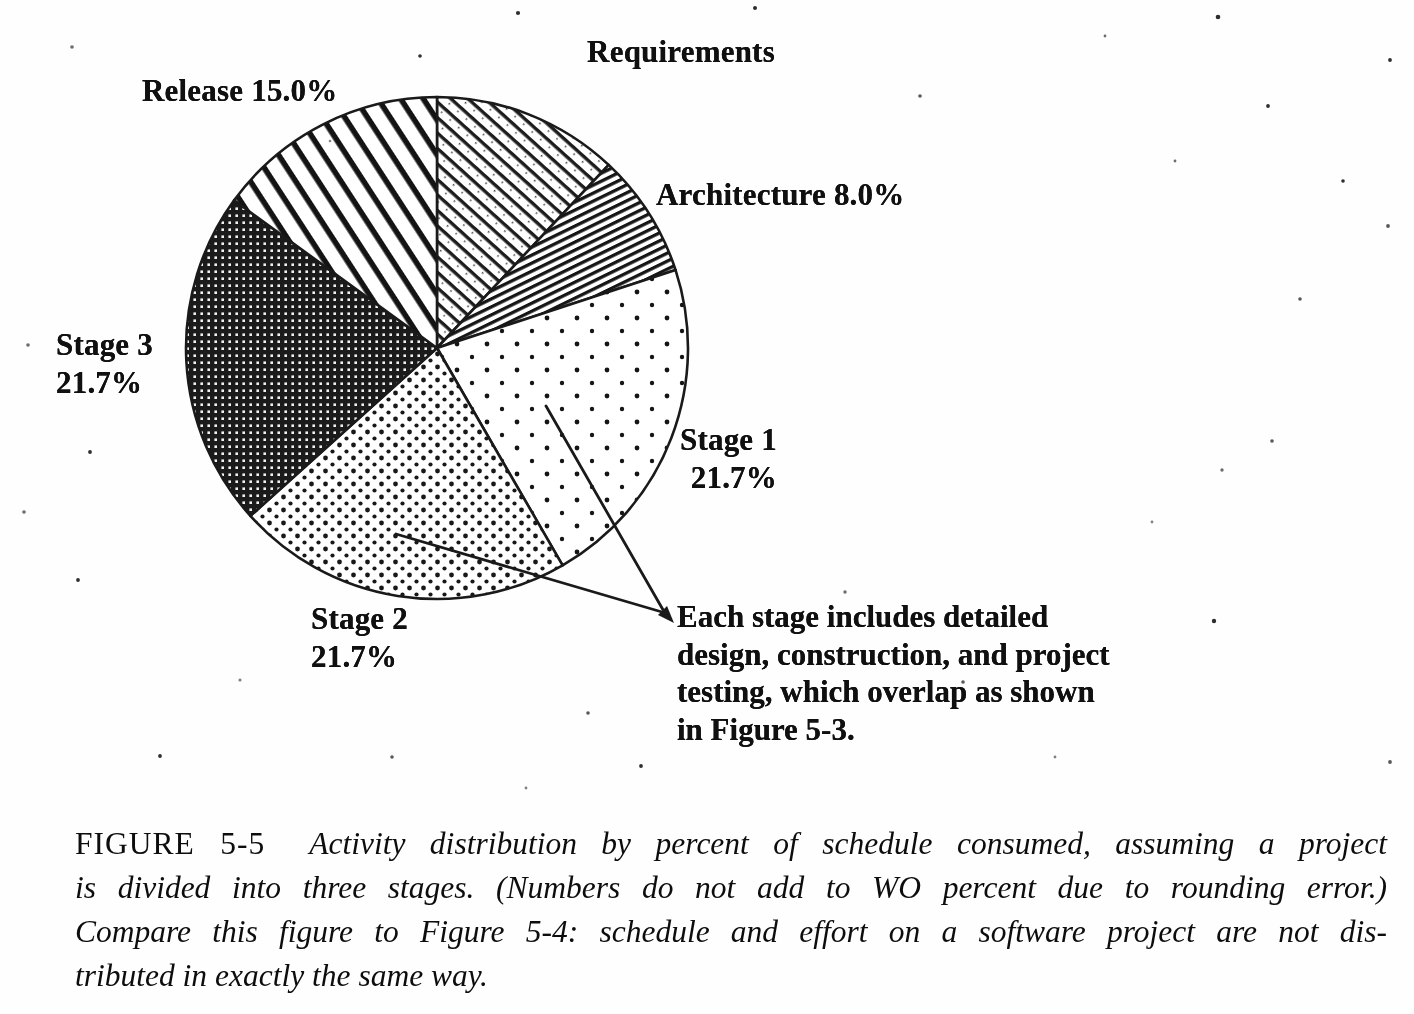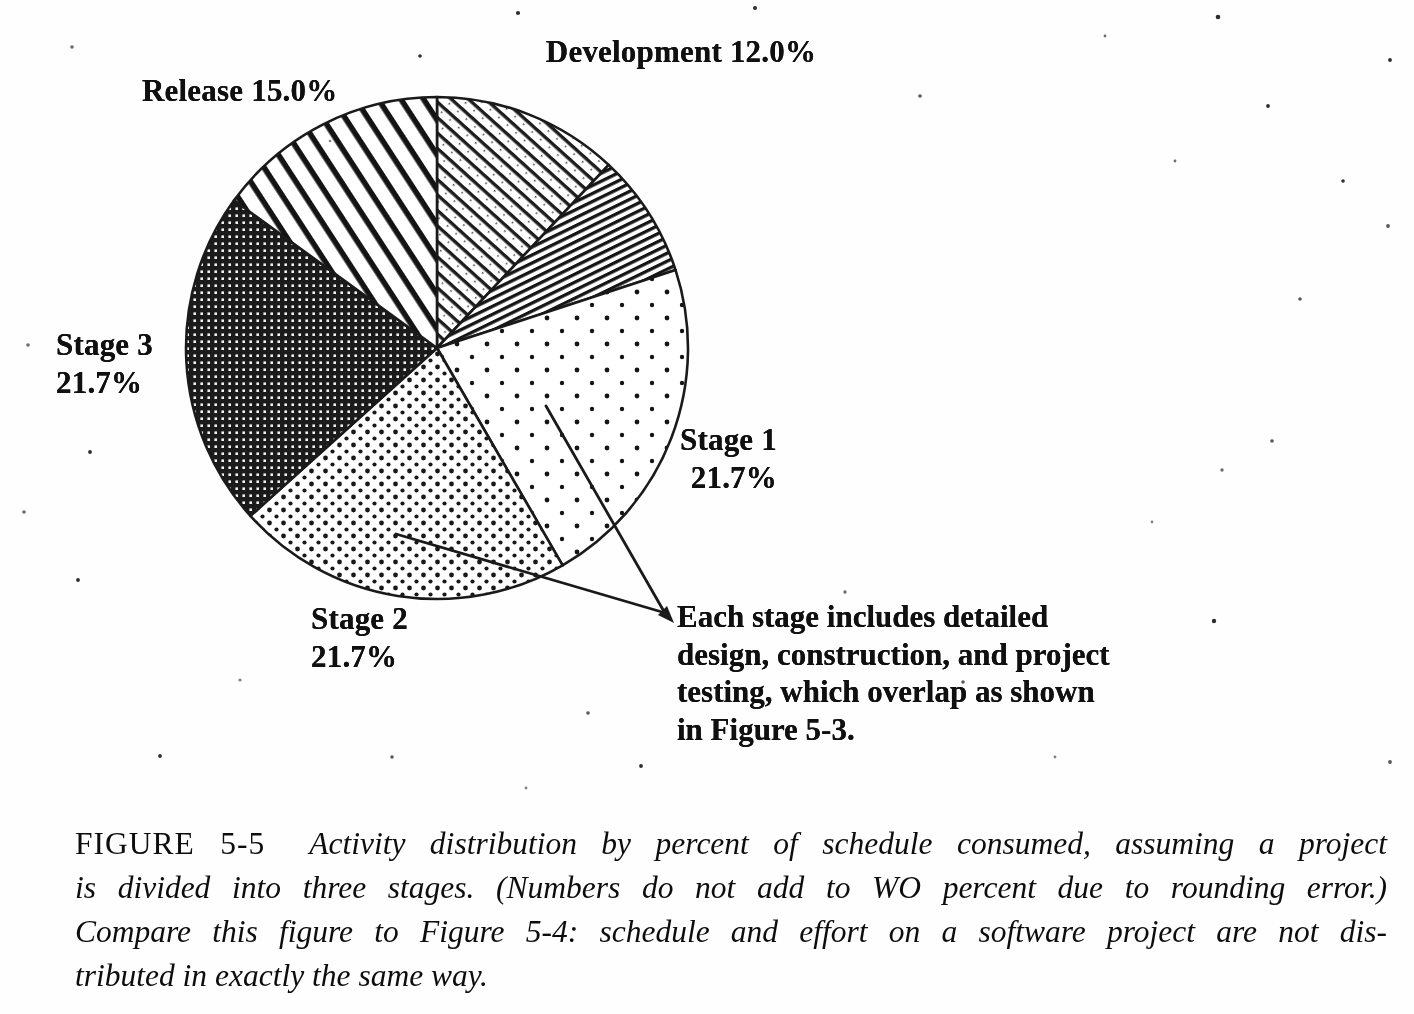--- a/index.html
+++ b/index.html
@@ -117,25 +117,26 @@
       <circle cx="392" cy="757" r="1.8" opacity=".8"></circle>
         <circle cx="641" cy="766" r="1.9"></circle>
       <circle cx="1390" cy="762" r="1.9" opacity=".8"></circle>
         <circle cx="526" cy="788" r="1.4" opacity=".6"></circle>
       <circle cx="1055" cy="757" r="1.4" opacity=".6"></circle>
         <circle cx="240" cy="680" r="1.6" opacity=".6"></circle>
     </g>
   </svg>
 
   <div class="lbl center" style="left:480px;top:33px;width:402px;">
-    <div>Development 12.0%</div>
+    <div>Requirements</div>
   </div>
 
   <div class="lbl" style="left:142px;top:72px;">Release 15.0%</div>
 
+  <div class="lbl" style="left:656px;top:176px;">Architecture 8.0%</div>
 
   <div class="lbl" style="left:56px;top:326px;">
     <div>Stage 3</div>
     <div>21.7%</div>
   </div>
 
   <div class="lbl" style="left:680px;top:421px;text-align:right;">
     <div>Stage 1</div>
     <div>21.7%</div>
   </div>

